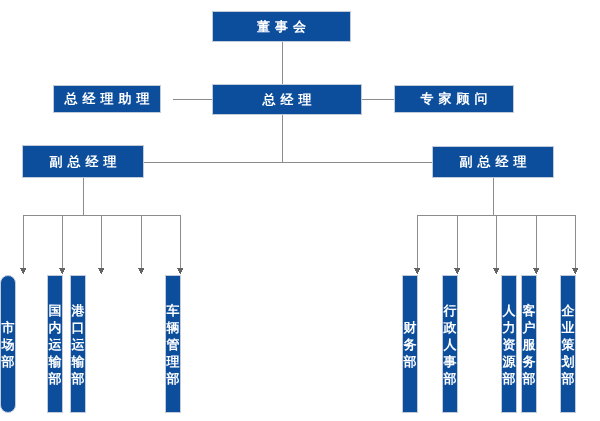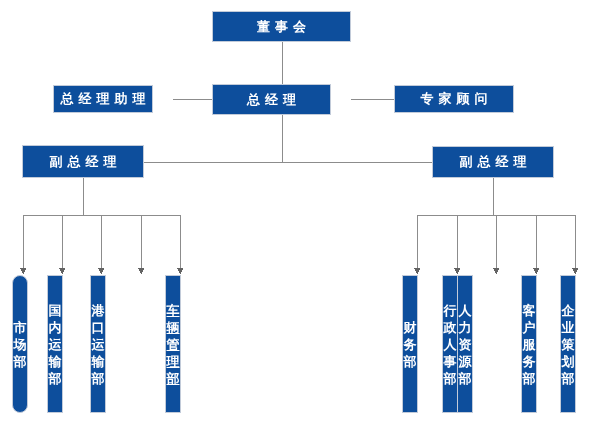--- a/index.html
+++ b/index.html
@@ -55,35 +55,35 @@
   .dept .v-label {
     display: block;
     width: 14px;
     word-break: break-all;
     line-height: 17px;
     text-align: center;
     letter-spacing: 0;
   }
   
   #board-box      { left: 212px; top: 11px;  width: 139px; height: 31px; }
-  #gm-box         { left: 212px; top: 84px;  width: 119px; height: 31px; }
-  #assistant-box  { left: 53px;  top: 85px;  width: 100px; height: 28px; }
+  #gm-box         { left: 212px; top: 84px;  width: 150px; height: 31px; }
+  #assistant-box  { left: 53px;  top: 85px;  width: 108px; height: 28px; }
   #consultant-box { left: 394px; top: 85px;  width: 120px; height: 28px; }
   #deputy-left-box  { left: 22px;  top: 145px; width: 122px; height: 33px; }
   #deputy-right-box { left: 432px; top: 146px; width: 122px; height: 32px; }
   
-  #dept-l0 { left: 12px; border-radius: 9px; }
+  #dept-l0 { left: 0; border-radius: 9px; }
   #dept-l1 { left: 47px; }
-  #dept-l2 { left: 90px; font-family: Liberation Serif, serif; }
+  #dept-l2 { left: 70px; font-family: Liberation Serif, serif; }
   #dept-l3 { left: 126px; }
-  #dept-l4 { left: 165px; text-decoration: underline; }
+  #dept-l4 { left: 165px; }
   
   #dept-r0 { left: 402px; }
   #dept-r1 { left: 442px; }
-  #dept-r2 { left: 457px; }
+  #dept-r2 { left: 501px; }
   #dept-r3 { left: 521px; }
   #dept-r4 { left: 560px; }
 </style>
 </head>
 <body>
 
 <div id="canvas">
 
   <svg id="connectors" width="600" height="421" viewBox="0 0 600 421" shape-rendering="crispEdges">
 

